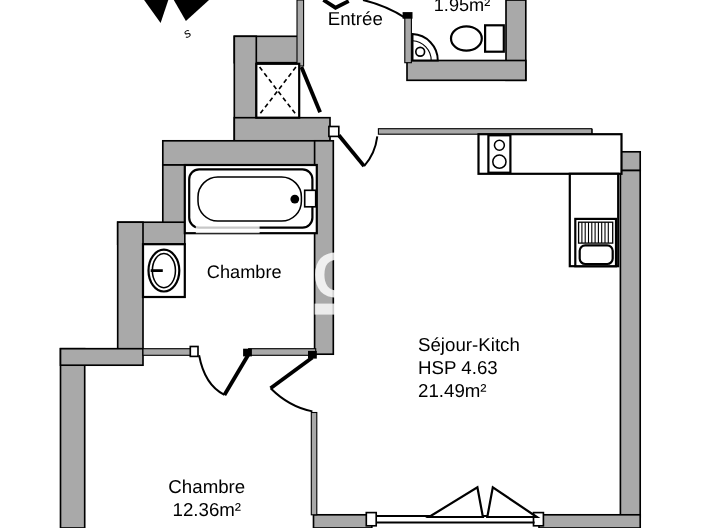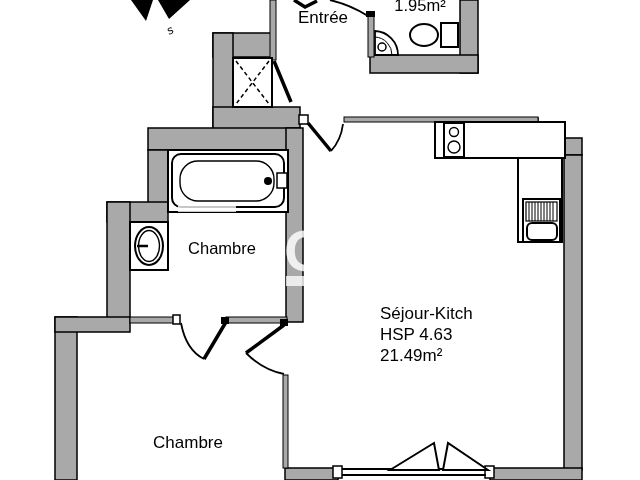--- a/index.html
+++ b/index.html
@@ -152,19 +152,20 @@
   <div class="lbl" style="left:172px;top:239px;width:100px;font-size:16.5px;line-height:18.5px;">
     <div>Chambre</div>
   </div>
   <div class="lbl" style="left:380px;top:270px;text-align:left;font-size:17px;line-height:21px;margin-top:33px;">
     <div>Séjour-Kitch</div>
     <div>HSP 4.63</div>
     <div>21.49m²</div>
   </div>
   <div class="lbl" style="left:138px;top:433px;width:100px;font-size:17px;line-height:20.5px;">
     <div>Chambre</div>
+    <div>12.36m²</div>
   </div>
 
   <div class="wm" id="wm-letter">C</div>
   <div class="wm wm-band" style="left:286px;top:276px;width:32px;height:10px;"></div>
   <div class="wm wm-band" style="left:178px;top:203px;width:58px;height:9px;"></div>
 
 </div>
 
 </body></html>

